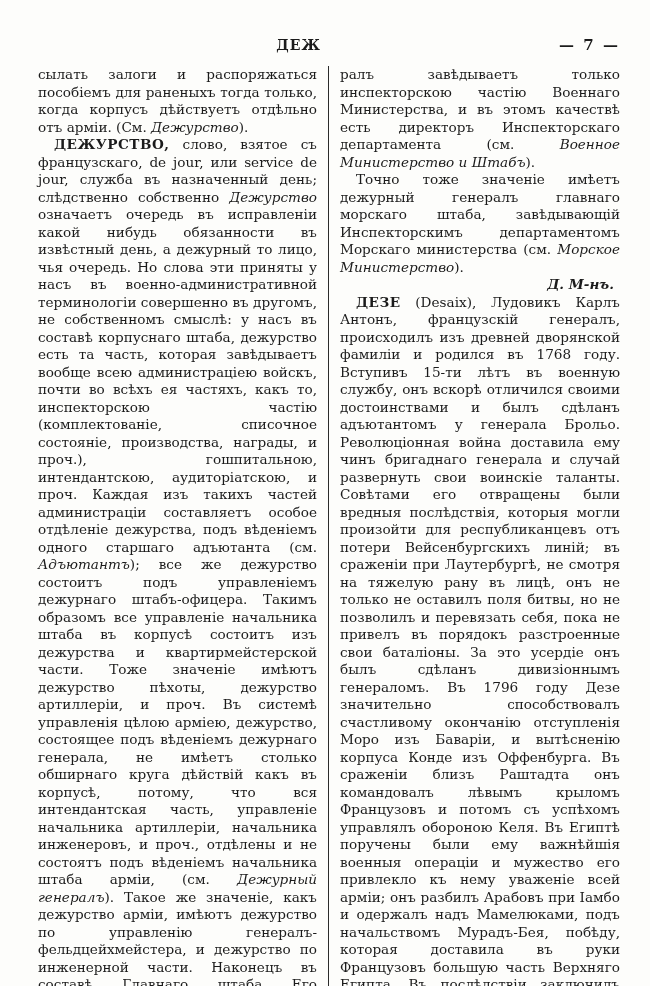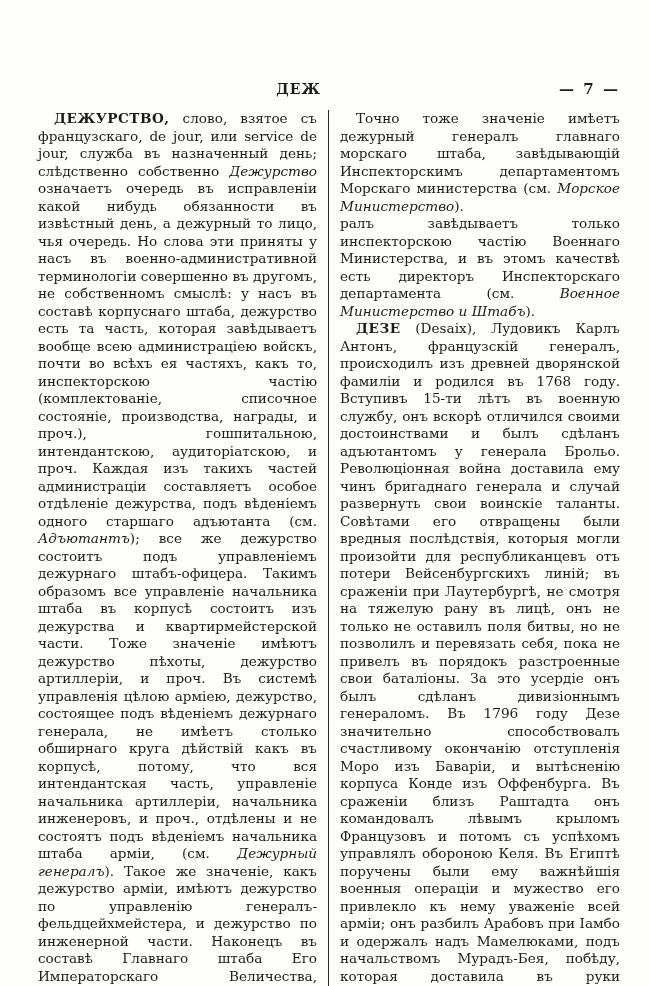--- a/index.html
+++ b/index.html
@@ -17,21 +17,20 @@
     padding-top: 36px;
     color: #1b1b1b;
     font-family: "DejaVu Serif", "Liberation Serif", serif;
   }
   .running-header {
     display: flex;
     align-items: baseline;
     padding: 0 30px 0 38px;
     font-size: 14px;
     font-weight: bold;
-    margin-top: 44px;
   }
   .running-header .hl { flex: 1; text-align: center; letter-spacing: 1px; }
   .running-header .hc { flex: 0 0 auto; text-align: center; font-size: 15px; letter-spacing: 2px; }
   .running-header .hr { flex: 1; text-align: center; letter-spacing: 1px; }
   .columns {
     display: flex;
     margin-top: 12px;
     padding: 0 30px 0 38px;
   }
   .col {
@@ -59,21 +58,23 @@
 </head>
 <body>
 
 <div class="page">
   <div class="running-header">
     <span class="hl">ДЕЖ</span>
     <span class="hc">— 7 —</span>
   </div>
   <div class="columns">
     <div class="col col-left">
+        <p class="para"><span class="seg-normal">сылать залоги и распоряжаться пособіемъ для раненыхъ тогда только, когда корпусъ дѣйствуетъ отдѣльно отъ арміи. (См. </span><span class="seg-italic">Дежурство</span><span class="seg-normal">).</span></p>
         <p class="para indent"><span class="seg-bold">ДЕЖУРСТВО,</span><span class="seg-normal"> слово, взятое съ французскаго, de jour, или service de jour, служба въ назначенный день; слѣдственно собственно </span><span class="seg-italic">Дежурство</span><span class="seg-normal"> означаетъ очередь въ исправленіи какой нибудь обязанности въ извѣстный день, а дежурный то лицо, чья очередь. Но слова эти приняты у насъ въ военно-административной терминологіи совершенно въ другомъ, не собственномъ смыслѣ: у насъ въ составѣ корпуснаго штаба, дежурство есть та часть, которая завѣдываетъ вообще всею администраціею войскъ, почти во всѣхъ ея частяхъ, какъ то, инспекторскою частію (комплектованіе, списочное состояніе, производства, награды, и проч.), гошпитальною, интендантскою, аудиторіатскою, и проч. Каждая изъ такихъ частей администраціи составляетъ особое отдѣленіе дежурства, подъ вѣденіемъ одного старшаго адъютанта (см. </span><span class="seg-italic">Адъютантъ</span><span class="seg-normal">); все же дежурство состоитъ подъ управленіемъ дежурнаго штабъ-офицера. Такимъ образомъ все управленіе начальника штаба въ корпусѣ состоитъ изъ дежурства и квартирмейстерской части. Тоже значеніе имѣютъ дежурство пѣхоты, дежурство артиллеріи, и проч. Въ системѣ управленія цѣлою арміею, дежурство, состоящее подъ вѣденіемъ дежурнаго генерала, не имѣетъ столько обширнаго круга дѣйствій какъ въ корпусѣ, потому, что вся интендантская часть, управленіе начальника артиллеріи, начальника инженеровъ, и проч., отдѣлены и не состоятъ подъ вѣденіемъ начальника штаба арміи, (см. </span><span class="seg-italic">Дежурный генералъ</span><span class="seg-normal">). Такое же значеніе, какъ дежурство арміи, имѣютъ дежурство по управленію генералъ-фельдцейхмейстера, и дежурство по инженерной части. Наконецъ въ составѣ Главнаго штаба Его Императорскаго Величества, дежурный гене-</span></p>
       </div>
     <div class="col col-right">
+        <p class="para"><span class="seg-normal">ралъ завѣдываетъ только инспекторскою частію Военнаго Министерства, и въ этомъ качествѣ есть директоръ Инспекторскаго департамента (см. </span><span class="seg-italic">Военное Министерство и Штабъ</span><span class="seg-normal">).</span></p>
         <p class="para indent"><span class="seg-normal">Точно тоже значеніе имѣетъ дежурный генералъ главнаго морскаго штаба, завѣдывающій Инспекторскимъ департаментомъ Морскаго министерства (см. </span><span class="seg-italic">Морское Министерство</span><span class="seg-normal">).</span></p>
-        <p class="para"><span class="seg-normal">ралъ завѣдываетъ только инспекторскою частію Военнаго Министерства, и въ этомъ качествѣ есть директоръ Инспекторскаго департамента (см. </span><span class="seg-italic">Военное Министерство и Штабъ</span><span class="seg-normal">).</span></p>
+        <div class="signature">Д. М-нъ.</div>
         <p class="para indent"><span class="seg-bold">ДЕЗЕ</span><span class="seg-normal"> (Desaix), Лудовикъ Карлъ Антонъ, французскій генералъ, происходилъ изъ древней дворянской фамиліи и родился въ 1768 году. Вступивъ 15-ти лѣтъ въ военную службу, онъ вскорѣ отличился своими достоинствами и былъ сдѣланъ адъютантомъ у генерала Брольо. Революціонная война доставила ему чинъ бригаднаго генерала и случай развернуть свои воинскіе таланты. Совѣтами его отвращены были вредныя послѣдствія, которыя могли произойти для республиканцевъ отъ потери Вейсенбургскихъ линій; въ сраженіи при Лаутербургѣ, не смотря на тяжелую рану въ лицѣ, онъ не только не оставилъ поля битвы, но не позволилъ и перевязать себя, пока не привелъ въ порядокъ разстроенные свои баталіоны. За это усердіе онъ былъ сдѣланъ дивизіоннымъ генераломъ. Въ 1796 году Дезе значительно способствовалъ счастливому окончанію отступленія Моро изъ Баваріи, и вытѣсненію корпуса Конде изъ Оффенбурга. Въ сраженіи близъ Раштадта онъ командовалъ лѣвымъ крыломъ Французовъ и потомъ съ успѣхомъ управлялъ обороною Келя. Въ Египтѣ поручены были ему важнѣйшія военныя операціи и мужество его привлекло къ нему уваженіе всей арміи; онъ разбилъ Арабовъ при Іамбо и одержалъ надъ Мамелюками, подъ начальствомъ Мурадъ-Бея, побѣду, которая доставила въ руки Французовъ большую часть Верхняго Египта. Въ послѣдствіи заключилъ онъ съ Турками и Англичанами договоръ Эль-Аришскій и отправился во Фран-</span></p>
       </div>
   </div>
 </div>
 
 </body></html>

